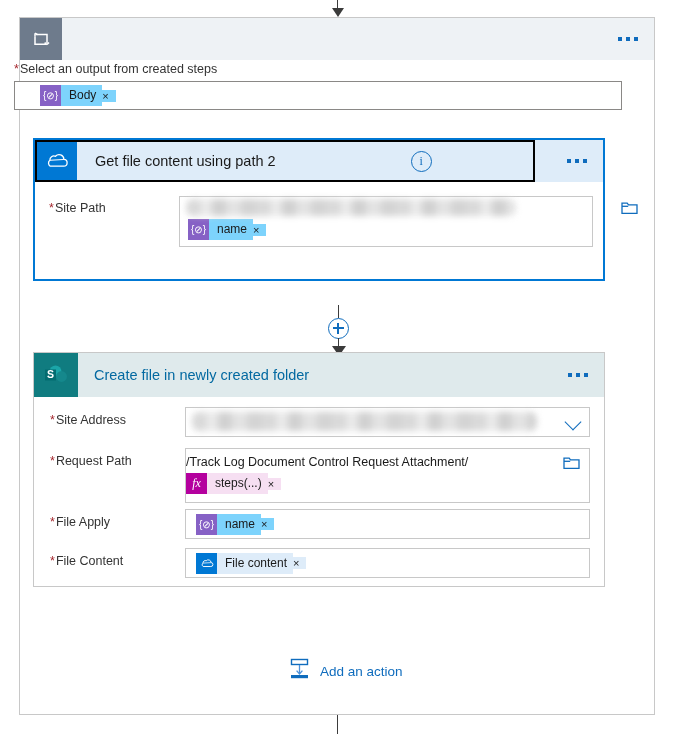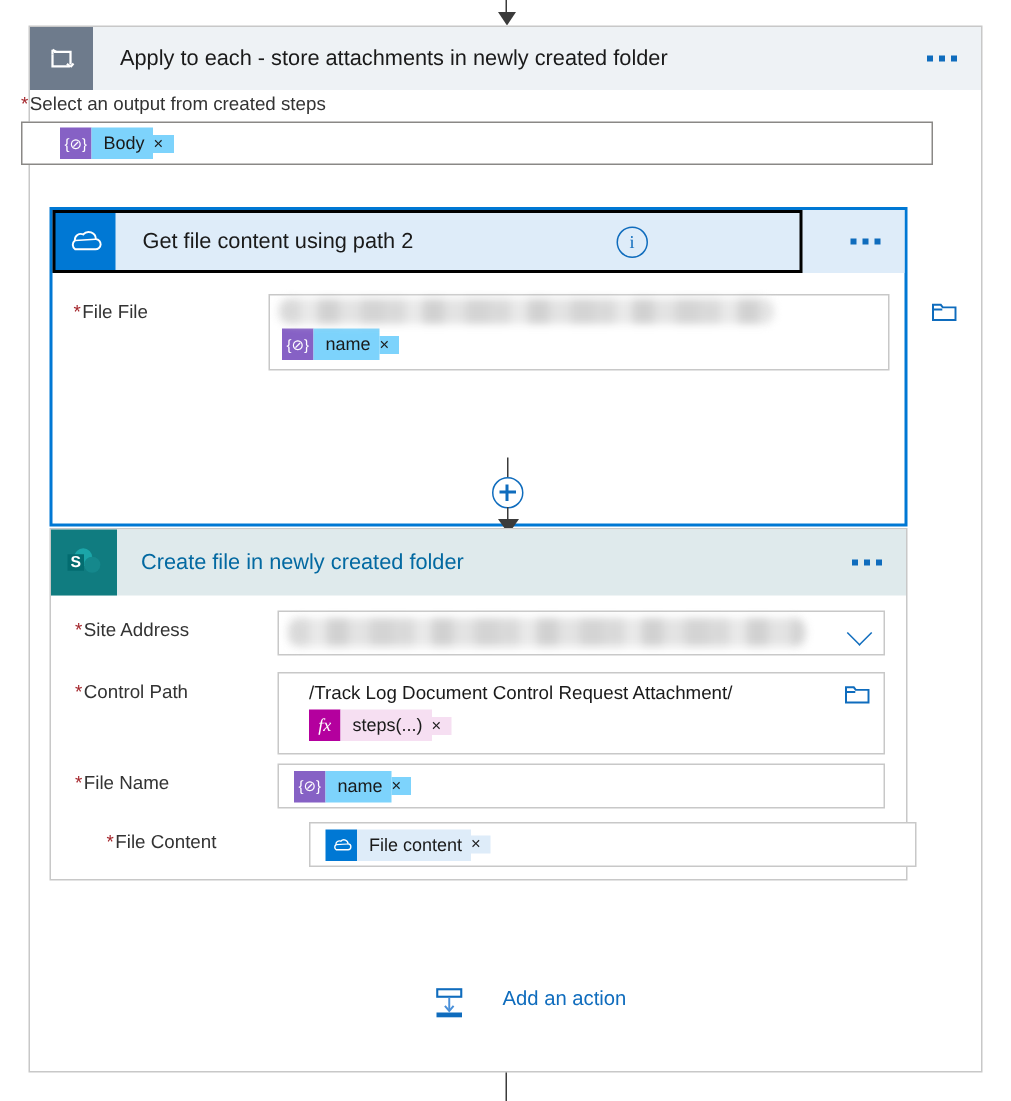--- a/index.html
+++ b/index.html
@@ -136,21 +136,21 @@
   .token.magenta .tkicon { background: #b4009e; color: #fff; font-style: italic; font-size: 12px; font-family: "Liberation Serif", serif; }
   .token.magenta .tklabel, .token.magenta .tkx { background: #f6dff2; color: #1a1a1a; }
   
   .token.blue .tkicon { background: #0078d4; color: #fff; }
   .token.blue .tklabel, .token.blue .tkx { background: #deecf9; color: #1a1a1a; }
 
   
   .card-onedrive {
     position: absolute;
     left: 33px; top: 138px;
-    width: 572px; height: 213px;
+    width: 572px; height: 143px;
     border: 2px solid #0078d4;
     background: #fff;
     box-sizing: border-box;
   }
   .od-header {
     position: relative;
     height: 42px;
     background: #deecf9;
     display: flex;
     align-items: center;
@@ -294,40 +294,40 @@
   }
   .sp-row .req-label { width: 135px; padding-top: 6px; flex: 0 0 auto; }
   .sp-input {
     position: relative;
     width: 405px;
     border: 1px solid #c8c8c8;
     background: #fff;
     box-sizing: border-box;
   }
   .sp-input.h30 { height: 30px; display: flex; align-items: center; padding-left: 10px; }
-  .sp-input.folder { min-height: 55px; padding: 6px 0 7px 20px; }
+  .sp-input.folder { min-height: 55px; padding: 6px 0 7px 0; }
   .folder-text { font-size: 12.5px; color: #1a1a1a; margin-bottom: 4px; }
   .chev-down {
     position: absolute;
     right: 10px; top: 8px;
     width: 11px; height: 11px;
     border-right: 1.8px solid #0f6cbd;
     border-bottom: 1.8px solid #0f6cbd;
     transform: rotate(45deg);
     cursor: pointer;
   }
   .folder-icon-right { position: absolute; right: 9px; top: 6px; cursor: pointer; }
 
   
   .add-action {
     position: absolute;
     left: 289px; top: 658px;
     display: flex;
-    align-items: flex-start;
-    gap: 24px;
+    align-items: flex-end;
+    gap: 9px;
     cursor: pointer;
   }
   .add-action span { font-size: 13.5px; color: #0f6cbd; }
 
   
   .bottom-line {
     position: absolute;
     left: 337px; top: 715px;
     width: 1px; height: 19px;
     background: #3b3b3b;
@@ -344,21 +344,20 @@
 
     <div class="scope-header">
       <div class="scope-icon">
         <svg width="20" height="20" viewBox="0 0 20 20">
           <path d="M5 5.5 H16 V14" fill="none" stroke="#fff" stroke-width="1.5"></path>
           <path d="M4 4.2 L4 7.2 M4 4.2 L6.6 5.7" fill="none" stroke="#fff" stroke-width="1.5"></path>
           <path d="M16 15.6 L13.6 13.6 M16 15.6 L18 13.4" fill="none" stroke="#fff" stroke-width="1.5"></path>
           <path d="M4 7.2 V15.2 H15" fill="none" stroke="#fff" stroke-width="1.5"></path>
         </svg>
       </div>
-      <div class="scope-title">Apply to each - store attachments in newly created folder</div>
       <div class="ellipsis">
         <i></i>
         <i></i>
         <i></i>
       </div>
     </div>
 
     <div class="scope-body"></div>
   </div>
 
@@ -388,21 +387,21 @@
       <div class="info-circle">i</div>
       <div class="ellipsis">
         <i></i>
         <i></i>
         <i></i>
       </div>
     </div>
 
     <div class="od-row">
       <div class="req-label">
-        <span class="req-star">*</span><span>File File</span>
+        <span class="req-star">*</span><span>Site Path</span>
       </div>
       <div class="path-box">
         <div class="redact" style="left:6px; top:2px; width:330px; height:17px;"></div>
         <span class="token purple">
           <span class="tkicon">{⊘}</span>
           <span class="tklabel">name</span>
           <span class="tkx">×</span>
         </span>
         <div class="folder-pick">
           <svg width="17" height="15" viewBox="0 0 17 15">
@@ -452,52 +451,52 @@
         <span class="req-star">*</span><span>Site Address</span>
       </div>
       <div class="sp-input h30">
         <div class="redact" style="left:6px; top:4px; width:345px; height:19px;"></div>
         <div class="chev-down"></div>
       </div>
     </div>
 
     <div class="sp-row" style="top:95px;">
       <div class="req-label">
-        <span class="req-star">*</span><span>Control Path</span>
+        <span class="req-star">*</span><span>Request Path</span>
       </div>
       <div class="sp-input folder">
         <div class="folder-text">/Track Log  Document Control Request Attachment/</div>
         <span class="token magenta">
           <span class="tkicon">fx</span>
           <span class="tklabel">steps(...)</span>
           <span class="tkx">×</span>
         </span>
         <div class="folder-icon-right">
           <svg width="17" height="15" viewBox="0 0 17 15">
             <path d="M1 3.2 h5.2 l1.3 1.7 H16 v8.4 H1 z" fill="none" stroke="#0f6cbd" stroke-width="1.3"></path>
             <path d="M1 6.3 h6.2" fill="none" stroke="#0f6cbd" stroke-width="1.3"></path>
           </svg>
         </div>
       </div>
     </div>
 
     <div class="sp-row" style="top:156px;">
       <div class="req-label">
-        <span class="req-star">*</span><span>File Name</span>
+        <span class="req-star">*</span><span>File Apply</span>
       </div>
       <div class="sp-input h30">
         <span class="token purple">
           <span class="tkicon">{⊘}</span>
           <span class="tklabel">name</span>
           <span class="tkx">×</span>
         </span>
       </div>
     </div>
 
-    <div class="sp-row" style="top:195px;margin-left:21px;">
+    <div class="sp-row" style="top:195px;">
       <div class="req-label">
         <span class="req-star">*</span><span>File Content</span>
       </div>
       <div class="sp-input h30">
         <span class="token blue">
           <span class="tkicon">
             <svg width="15" height="11" viewBox="0 0 26 18">
               <path d="M7.2 14.2 h13.3 a3.4 3.4 0 0 0 .4 -6.8 a4.8 4.8 0 0 0 -8.4 -3.1 a4 4 0 0 0 -5.6 4 a3.6 3.6 0 0 0 .3 5.9 z" fill="none" stroke="#fff" stroke-width="1.6"></path>
               <path d="M7.1 8.3 L20.6 7.5" fill="none" stroke="#fff" stroke-width="1.3"></path>
             </svg>

